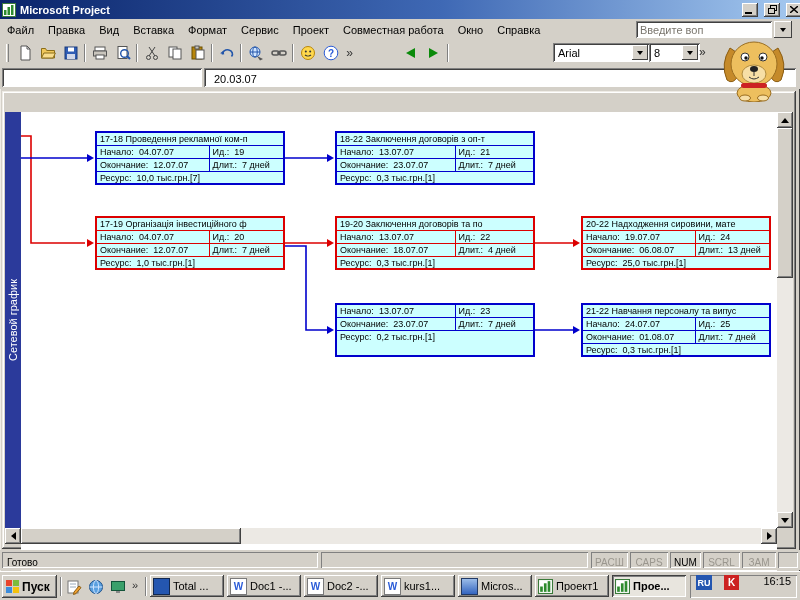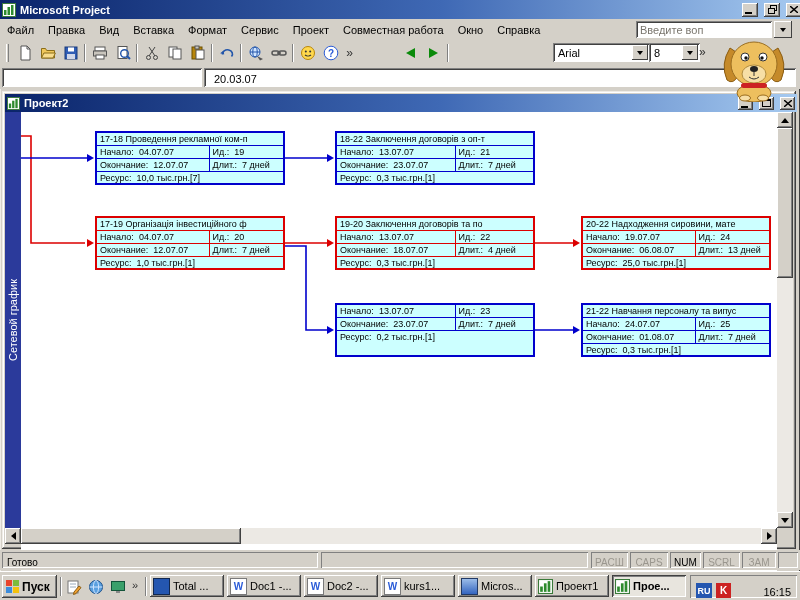--- a/index.html
+++ b/index.html
@@ -120,21 +120,21 @@
     display:flex;align-items:center;gap:3px;padding:4px 3px;font-size:11px;overflow:hidden;box-sizing:border-box}
   .tkb.active{box-shadow:inset 1px 1px 0 #404040,inset -1px -1px 0 #fff,inset 2px 2px 0 #808080;
     background:#e8e5de;font-weight:bold}
   .tkb-lbl{white-space:nowrap;overflow:hidden}
   .wic{width:15px;height:15px;background:#fff;border:1px solid #7a7a7a;color:#2a5bd7;flex:0 0 auto;
     font-weight:bold;font-size:10px;display:flex;align-items:center;justify-content:center;line-height:15px}
   .tcic{width:15px;height:15px;background:#2456b0;border:1px solid #12284f;flex:0 0 auto}
   .msic{width:15px;height:15px;background:linear-gradient(#9bbce8,#3465c0);border:1px solid #223a66;flex:0 0 auto}
   .tray{position:absolute;left:690px;top:3px;width:107px;height:23px;box-sizing:border-box;
     box-shadow:inset 1px 1px 0 #808080,inset -1px -1px 0 #fff;
-    display:flex;align-items:flex-end;gap:4px;padding:0 6px;font-size:11px}
+    display:flex;align-items:flex-start;gap:12px;padding:0 6px;font-size:11px}
   .ruic{width:16px;height:15px;background:#2456b0;color:#fff;font-size:9px;font-weight:bold;
     display:flex;align-items:center;justify-content:center}
   .kic{width:15px;height:15px;background:#cc2222;color:#fff;font-weight:bold;font-size:10px;
     display:flex;align-items:center;justify-content:center}
   .time{margin-left:auto}
   .dog{left:714px;top:36px;z-index:60}
 </style>
 </head>
 <body>
 
@@ -306,44 +306,20 @@
   </div>
 
   <div class="abs entrybar">
     <div class="efield" style="left:2px;width:200px"></div>
     <div class="efield" style="left:204px;width:592px">
       <input class="einput" value="20.03.07" style="">
     </div>
   </div>
 
   <div class="abs childframe"></div>
-  <div class="abs ctitle">
-    <svg width="13" height="13" viewBox="0 0 14 14">
-      <rect x="0.5" y="0.5" width="13" height="13" fill="#fff" stroke="#3a7a3a"></rect>
-      <rect x="2" y="7" width="2.5" height="5" fill="#2e8b2e"></rect>
-      <rect x="5.5" y="4" width="2.5" height="8" fill="#2e8b2e"></rect>
-      <rect x="9" y="2" width="2.5" height="10" fill="#2e8b2e"></rect>
-    </svg>
-    <span>Проект2</span>
-    <span class="tsp"></span>
-    <div class="wbtn cbtn">
-        <div class="g-min"></div>
-      </div>
-    <div class="wbtn cbtn">
-      <svg width="9" height="8" viewBox="0 0 9 8">
-        <rect x="0.5" y="0.5" width="8" height="7" fill="none" stroke="#000"></rect>
-        <line x1="0.5" y1="1.5" x2="8.5" y2="1.5" stroke="#000"></line>
-      </svg>
-    </div>
-    <div class="wbtn cbtn">
-      <svg width="8" height="7" viewBox="0 0 8 7">
-        <path d="M0 0L8 7M8 0L0 7" stroke="#000" stroke-width="1.4"></path>
-      </svg>
-    </div>
-  </div>
 
   <div class="abs strip">
     <span>Сетевой график</span>
   </div>
 
   <div class="abs diagram">
     <svg class="conn" width="756" height="416">
       <polyline points="0,24 10,24 10,131 64,131" fill="none" stroke="#dc0000" stroke-width="1.6"></polyline>
       <polygon points="66,127 73,131 66,135" fill="#dc0000"></polygon>
       <polyline points="0,46 66,46" fill="none" stroke="#0000cc" stroke-width="1.6"></polyline>

